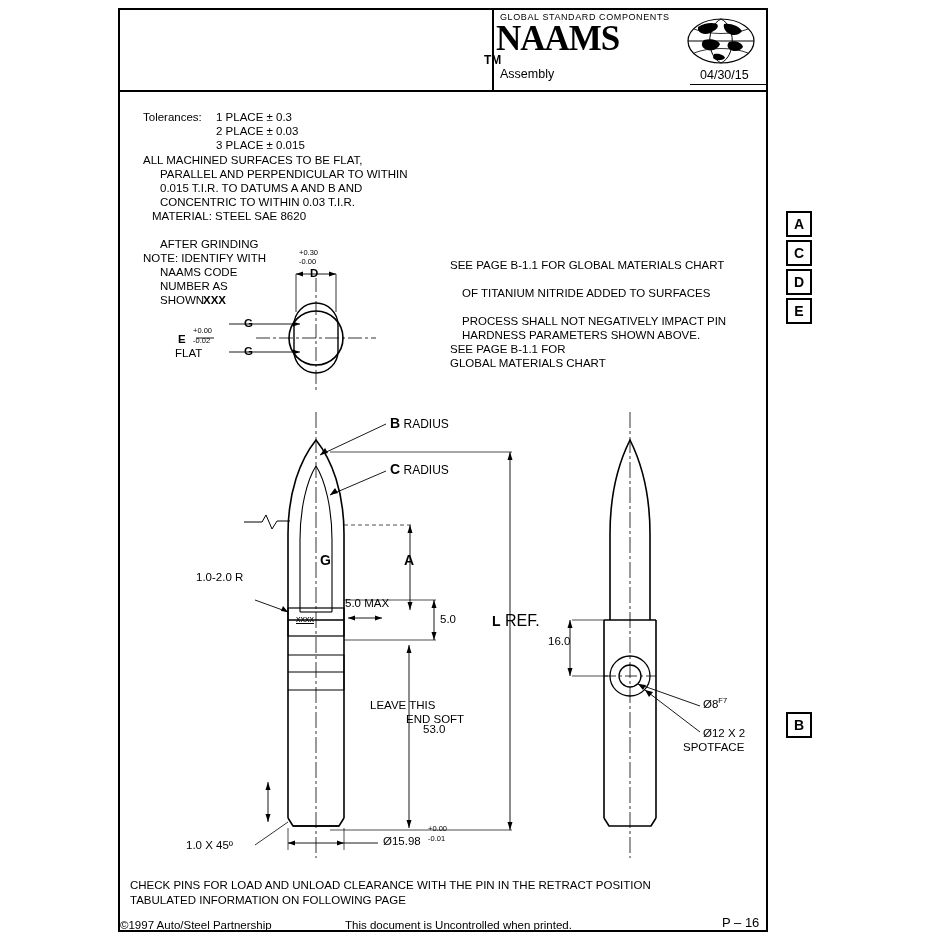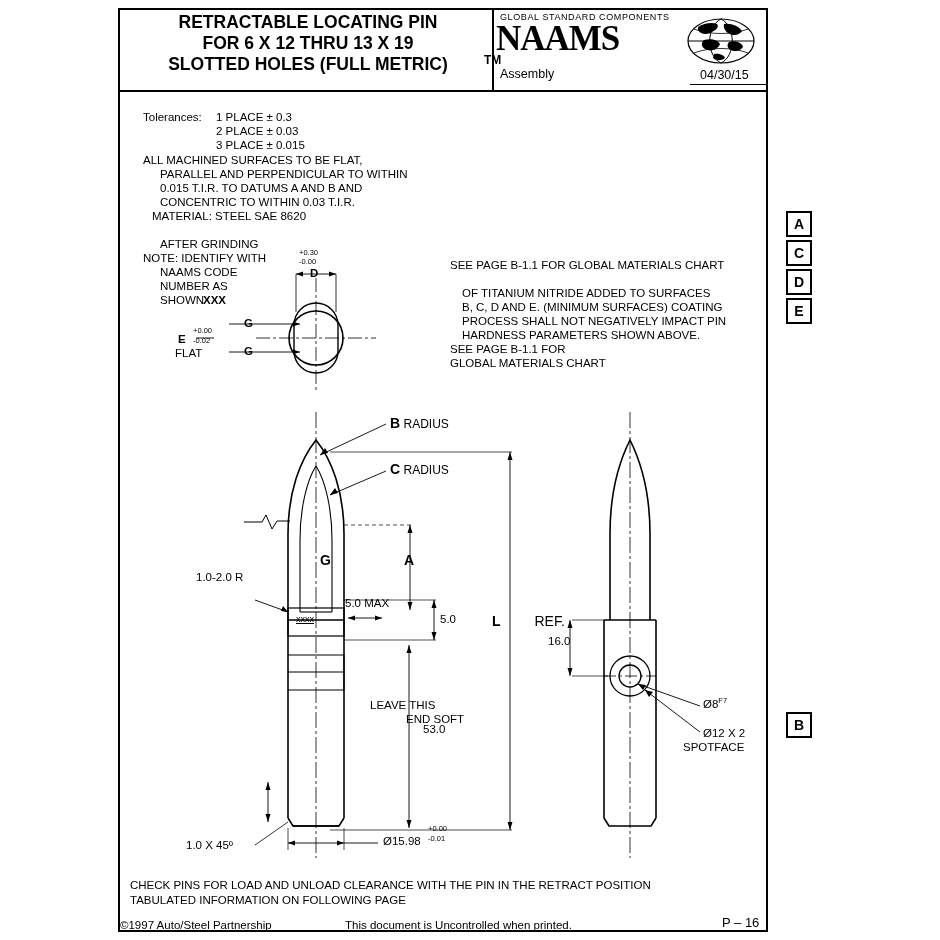--- a/index.html
+++ b/index.html
@@ -120,25 +120,20 @@
 </style>
 </head>
 <body>
 
 <div class="sheet">
 
   <div class="frame-outer"></div>
   <div class="title-block"></div>
   <div class="vline-title"></div>
 
-  <div class="title-left">
-    <div>RETRACTABLE LOCATING PIN</div>
-    <div>FOR 6 X 12 THRU 13 X 19</div>
-    <div>SLOTTED HOLES (FULL METRIC)</div>
-  </div>
   <div class="tm-mark">TM</div>
   <div class="gsc-label">GLOBAL STANDARD COMPONENTS</div>
   <div class="naams-word">NAAMS</div>
   <div class="assembly-word">Assembly</div>
   <div class="date-word">04/30/15</div>
   <div class="date-rule"></div>
 
   <div class="globe">
     <svg width="74" height="46" viewBox="0 0 74 46">
       <ellipse cx="37" cy="23" rx="33" ry="22" fill="#fff" stroke="#000" stroke-width="1.2"></ellipse>
@@ -172,21 +167,20 @@
   <div class="t" style="left:143px; top:209px;padding-left:9px;">MATERIAL: STEEL SAE 8620</div>
   <div class="t" style="left:160px; top:237px;">AFTER GRINDING</div>
   <div class="t" style="left:143px; top:251px;">NOTE: IDENTIFY WITH</div>
   <div class="t" style="left:160px; top:265px;">NAAMS CODE</div>
   <div class="t" style="left:160px; top:279px;">NUMBER AS</div>
   <div class="t" style="left:160px; top:293px;">SHOWN </div>
   <div class="t b" style="left:203px; top:293px;">XXX</div>
 
   <div class="t" style="left:450px; top:258px;">SEE PAGE B-1.1 FOR GLOBAL MATERIALS CHART</div>
   <div class="t" style="left:462px; top:286px;">OF TITANIUM NITRIDE ADDED TO SURFACES</div>
-  <div class="t" style="left:462px; top:300px;">B, C, D AND E. (MINIMUM SURFACES) COATING</div>
   <div class="t" style="left:462px; top:314px;">PROCESS SHALL NOT NEGATIVELY IMPACT PIN</div>
   <div class="t" style="left:462px; top:328px;">HARDNESS PARAMETERS SHOWN ABOVE.</div>
   <div class="t" style="left:450px; top:342px;">SEE PAGE B-1.1 FOR</div>
   <div class="t" style="left:450px; top:356px;">GLOBAL MATERIALS CHART</div>
 
   <svg width="940" height="940">
 
     <line x1="316" y1="278" x2="316" y2="390" stroke="#000" stroke-width="0.8" stroke-dasharray="14,3,3,3"></line>
     <line x1="256" y1="338" x2="376" y2="338" stroke="#000" stroke-width="0.8" stroke-dasharray="14,3,3,3"></line>
 
@@ -320,21 +314,21 @@
 
   <div class="t bold14" style="left:320px; top:553px;">G</div>
   <div class="t bold14" style="left:404px; top:553px;">A</div>
 
   <div class="t" style="left:196px; top:570px;">1.0-2.0 R</div>
   <div class="t sm" style="left:296px; top:614px;text-decoration:underline;">xxxx</div>
 
   <div class="t" style="left:345px; top:596px;">5.0 MAX</div>
   <div class="t" style="left:440px; top:612px;">5.0</div>
 
-  <div class="t bold14" style="left:492px; top:614px;"><span>L</span><span style="font-weight:normal;font-size:14px;margin-left:30px;"> REF.</span></div>
+  <div class="t bold14" style="left:492px; top:614px;"><span>L</span><span style="font-weight:normal;font-size:16px;"> REF.</span></div>
 
   <div class="t" style="left:370px; top:698px;">LEAVE THIS</div>
   <div class="t" style="left:370px; top:712px;padding-left:36px;">END SOFT</div>
   <div class="t" style="left:423px; top:722px;">53.0</div>
 
   <div class="t" style="left:186px; top:838px;">1.0 X 45º</div>
   <div class="t" style="left:383px; top:834px;">Ø15.98</div>
   <div class="t xs" style="left:428px; top:824px;">+0.00</div>
   <div class="t xs" style="left:428px; top:834px;">-0.01</div>
 

